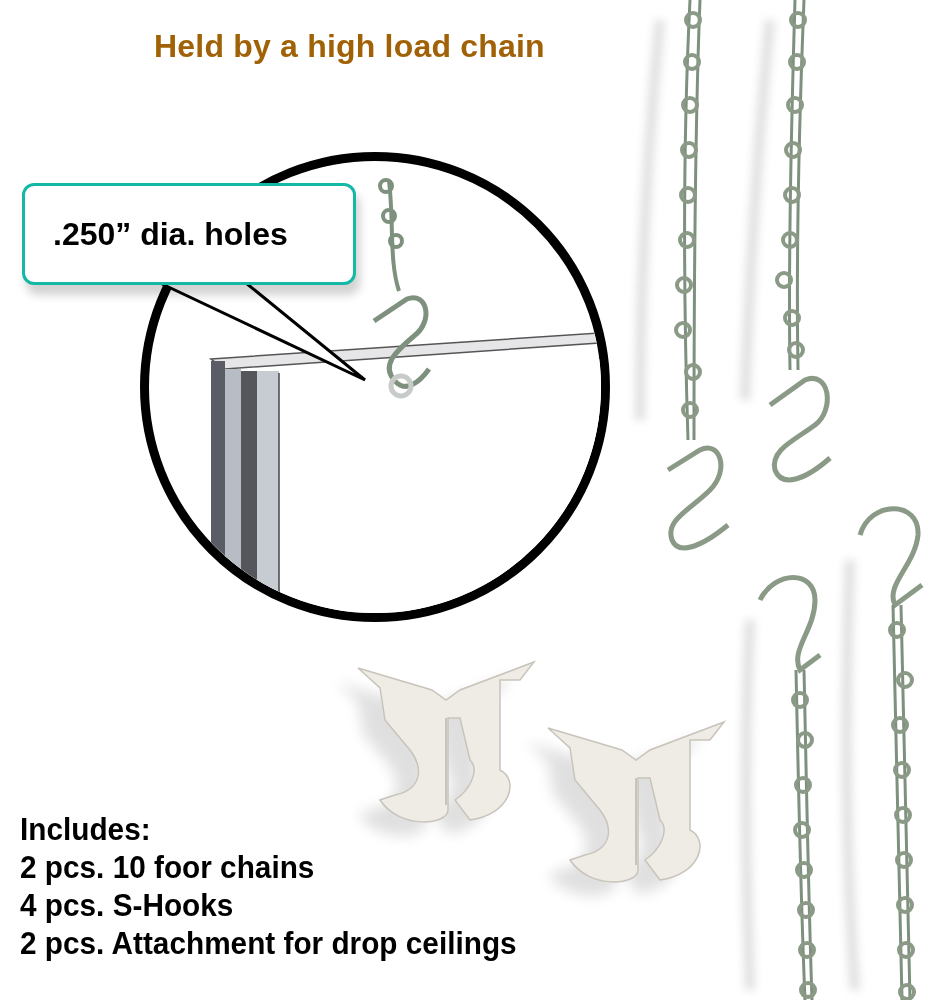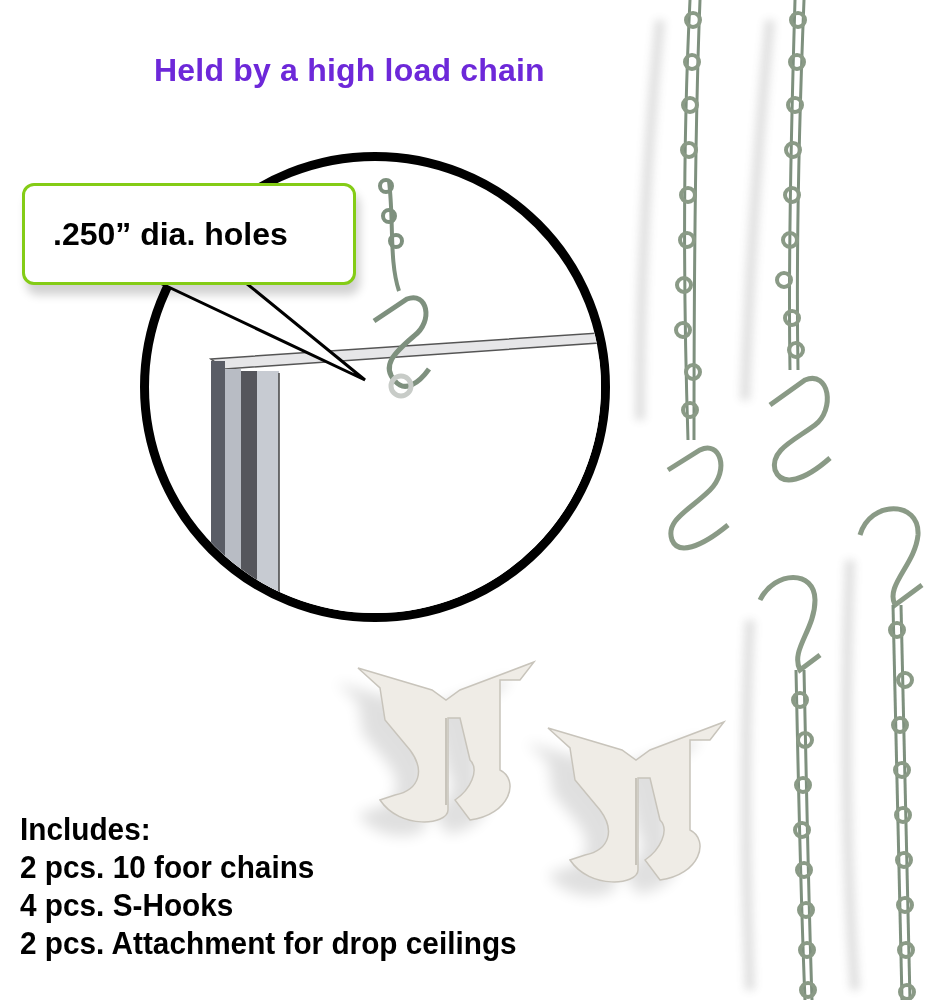--- a/index.html
+++ b/index.html
@@ -1,23 +1,23 @@
 <!DOCTYPE html>
 <html><head>
 <meta charset="utf-8">
 <style>
   html, body { margin:0; padding:0; }
   body { width:929px; height:1000px; background:#ffffff; position:relative; overflow:hidden; font-family:"Liberation Sans", sans-serif; }
   .abs { position:absolute; }
-  .headline { left:154px; top:48px; font-size:32px; font-weight:bold; color:#6d28d9; line-height:44px; letter-spacing:0.2px; }
+  .headline { left:154px; top:24px; font-size:32px; font-weight:bold; color:#a16207; line-height:44px; letter-spacing:0.2px; }
   .headline .line { display:block; white-space:nowrap; }
   .arrow-box { display:inline-block; width:38px; height:38px; background:#000; border-radius:3px; vertical-align:middle; margin-left:14px; position:relative; top:-4px; }
   .arrow-box svg { position:absolute; left:4px; top:4px; }
   .zoom-circle { left:140px; top:152px; width:470px; height:470px; border-radius:50%; border:9px solid #000; background:#fff; overflow:hidden; box-sizing:border-box; }
-  .callout { left:22px; top:183px; width:334px; height:102px; background:#fff; border:3px solid #84cc16; border-radius:12px; box-sizing:border-box; box-shadow:4px 10px 10px rgba(0,0,0,0.18); }
+  .callout { left:22px; top:183px; width:334px; height:102px; background:#fff; border:3px solid #14b8a6; border-radius:12px; box-sizing:border-box; box-shadow:4px 10px 10px rgba(0,0,0,0.18); }
   .callout-text { position:absolute; left:28px; top:30px; font-size:32px; font-weight:bold; color:#000; white-space:nowrap; }
   .includes { left:20px; top:810px; font-size:32px; font-weight:bold; color:#000; line-height:38px; font-family:"Liberation Sans", sans-serif; transform:scaleX(0.93); transform-origin:left top; }
   .includes .line { display:block; white-space:nowrap; }
 </style>
 </head>
 <body>
 
 <svg class="abs" style="left:0;top:0" width="929" height="1000" viewBox="0 0 929 1000">
   <defs>
     <pattern id="chainLinks" x="0" y="0" width="20" height="34" patternUnits="userSpaceOnUse">

